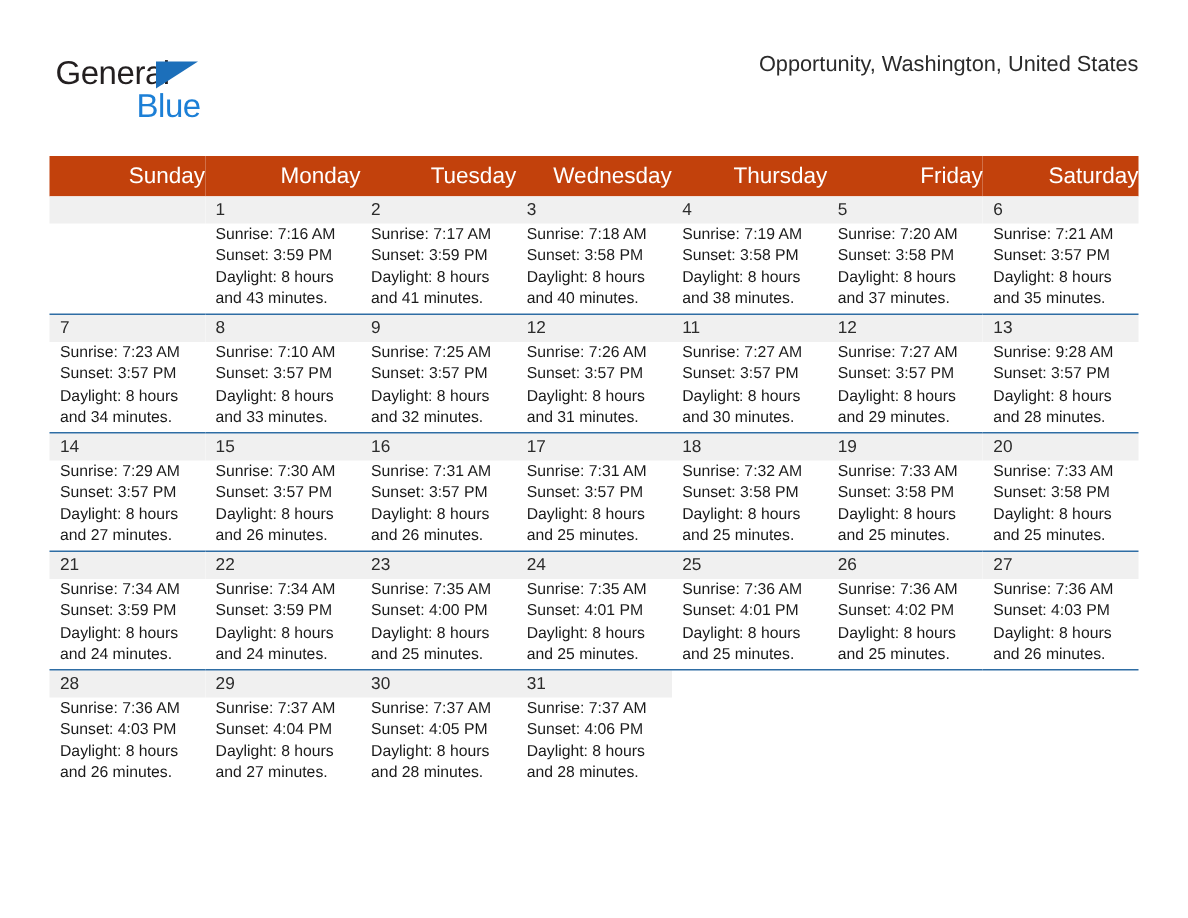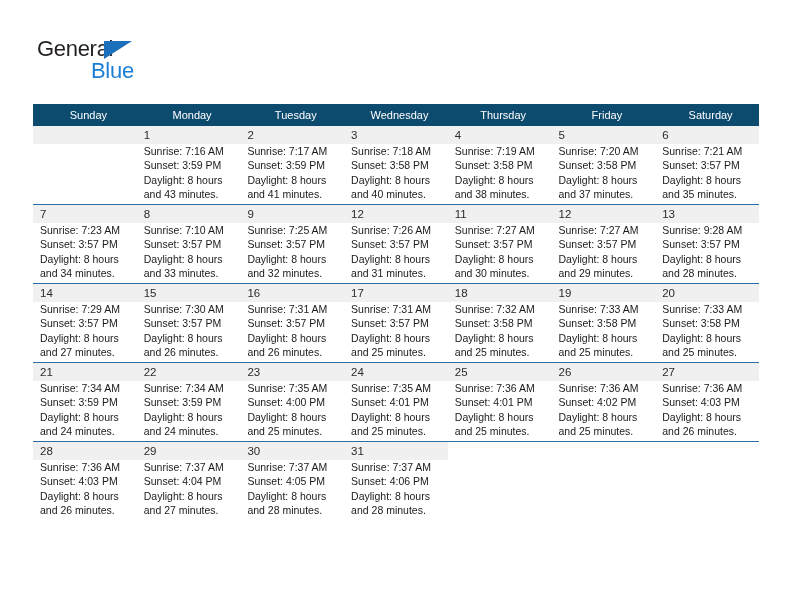--- a/index.html
+++ b/index.html
@@ -88,25 +88,25 @@
   
   .calendar {
     position: absolute;
     left: 33px;
     top: 104px;
     width: 726px;
     border-collapse: collapse;
     table-layout: fixed;
   }
   .calendar th {
-    background: #0c4a6e;
+    background: #c2410c;
     color: #ffffff;
-    font-size: 11px;
+    font-size: 15px;
     font-weight: normal;
-    text-align: center;
+    text-align: right;
     padding: 5px 0 5px 7px;
     height: 12px;
     border: none;
   }
   .calendar td {
     vertical-align: top;
     width: 103.71px;
     height: 78px;
     padding: 0;
     border: none;
@@ -147,20 +147,21 @@
 
   <div class="header">
 
     <div class="logo">
       <span class="logo-general">General</span>
       <span class="logo-tri"></span>
       <span class="logo-blue">Blue</span>
     </div>
 
     <div class="title-block">
+      <div class="cal-subtitle">Opportunity, Washington, United States</div>
     </div>
 
   </div>
 
   <table class="calendar">
     <thead>
       <tr id="weekday-row">
           <th>Sunday</th>
           <th>Monday</th>
           <th>Tuesday</th>

